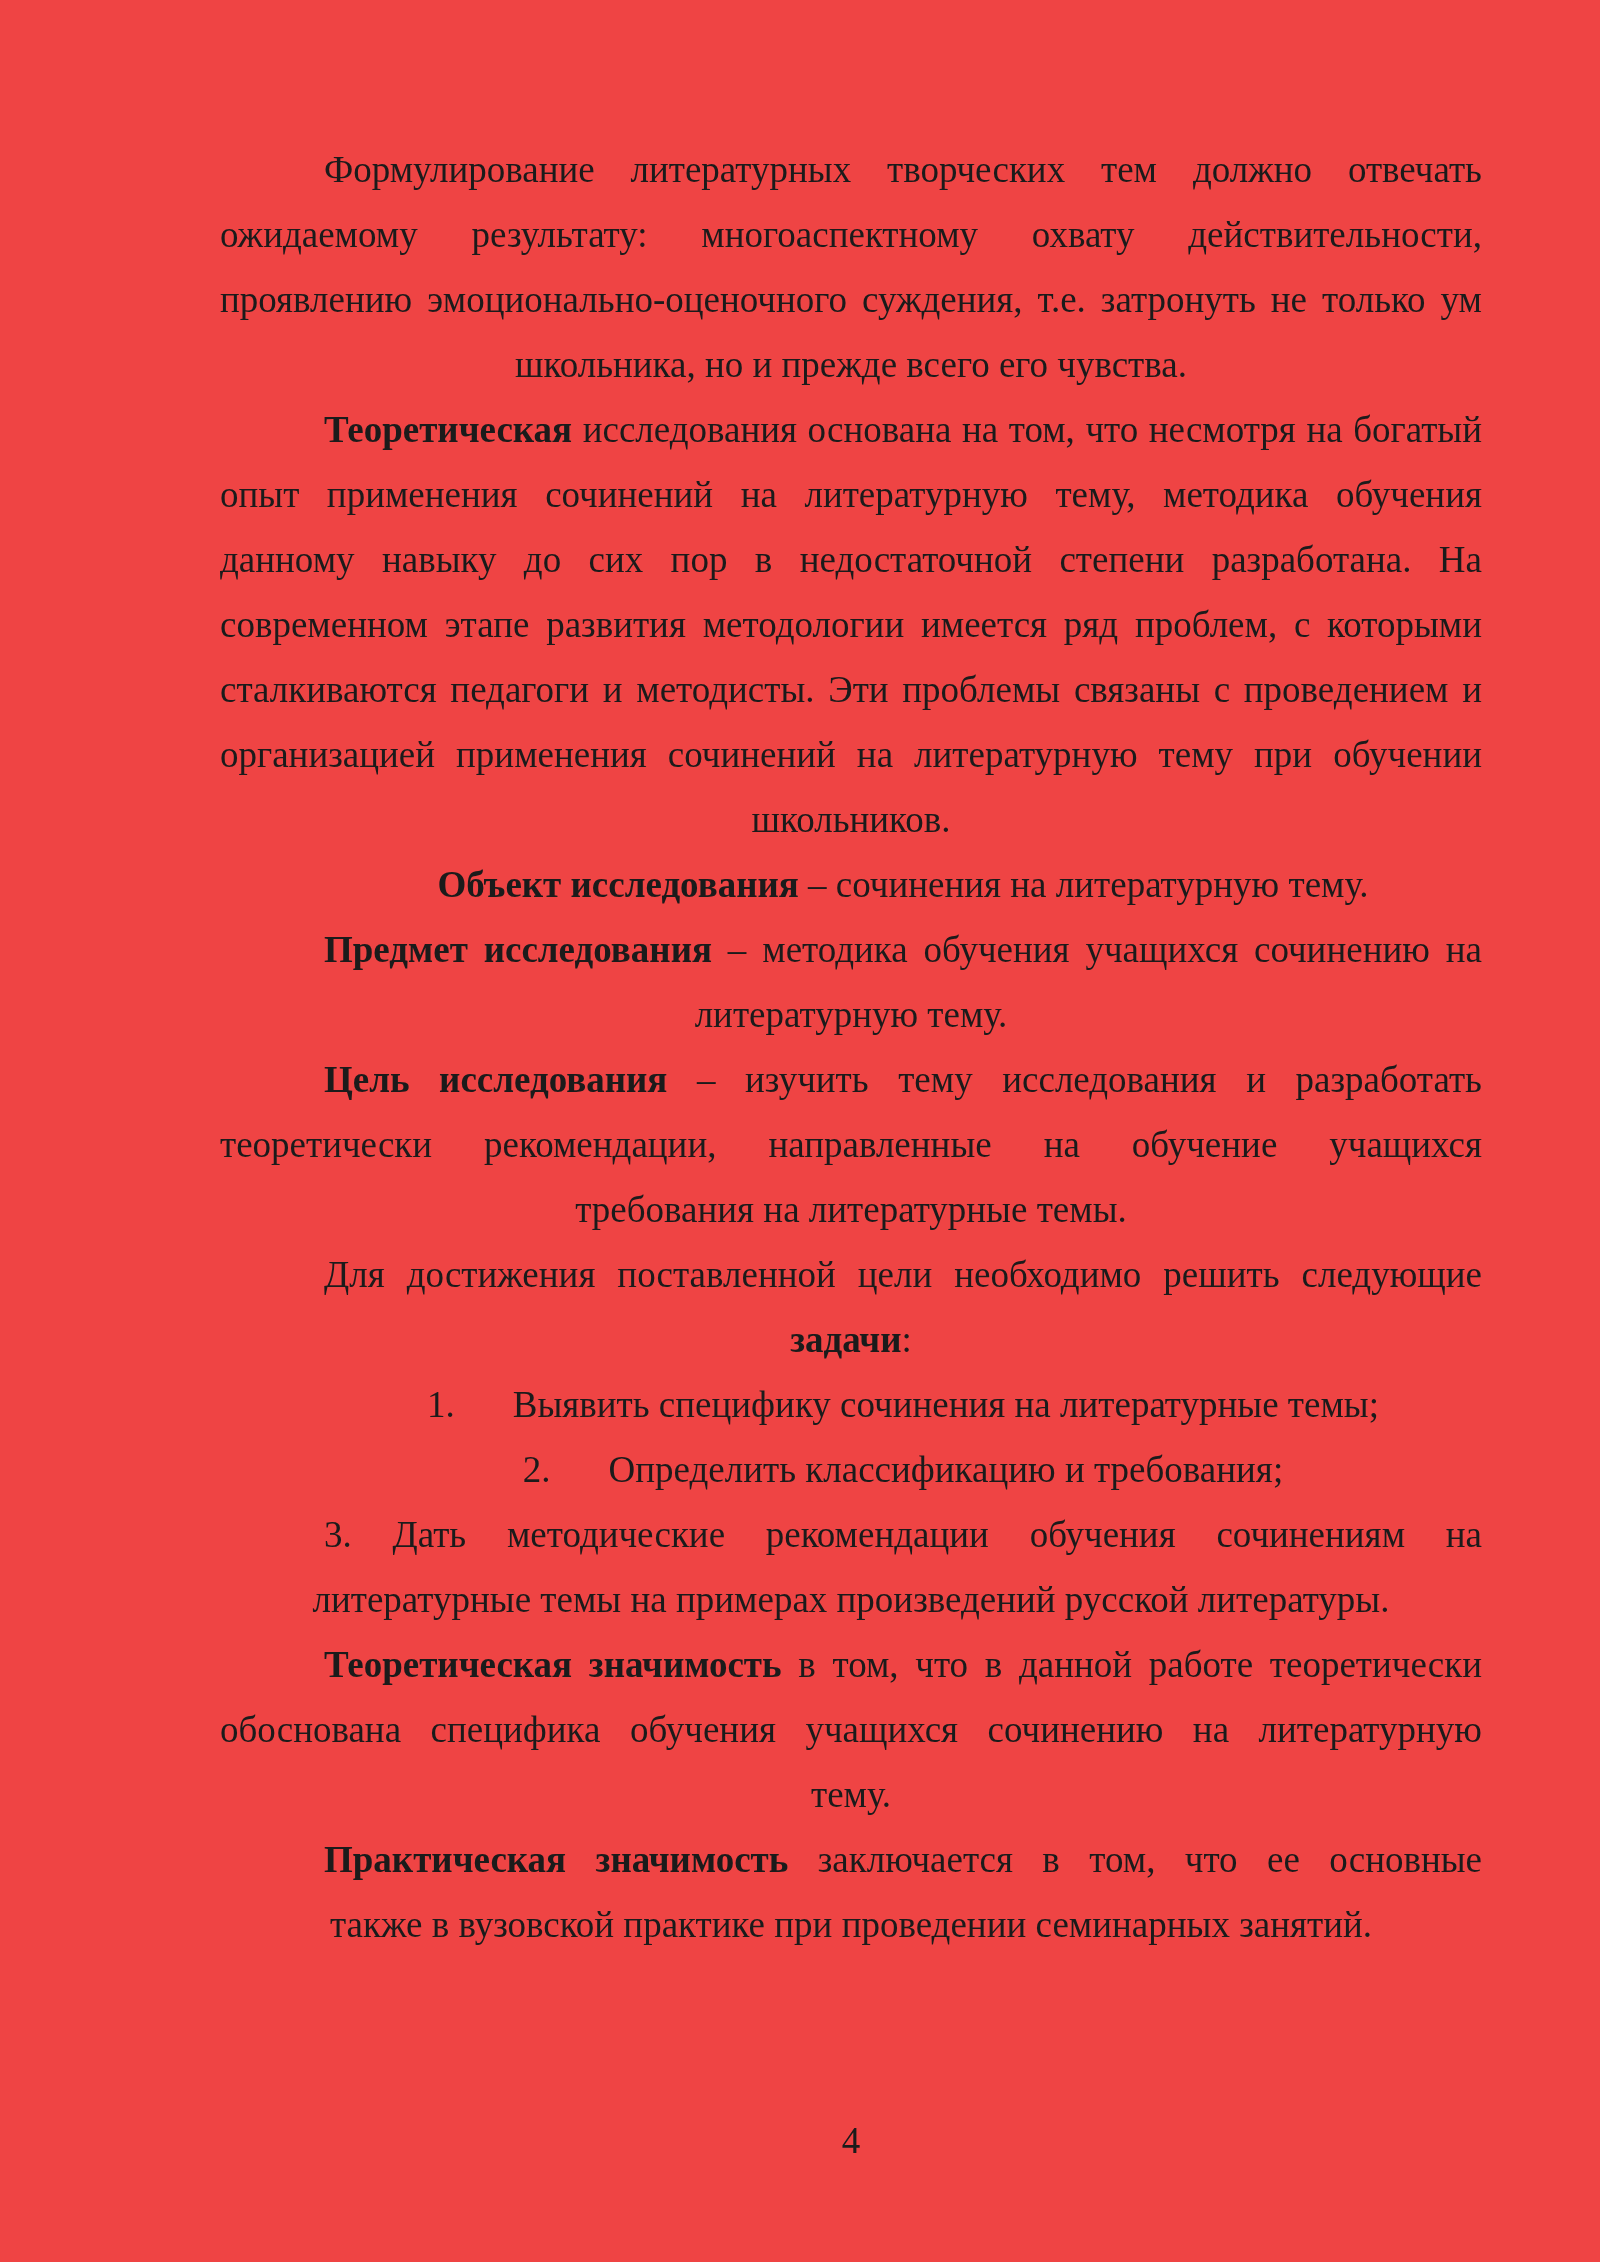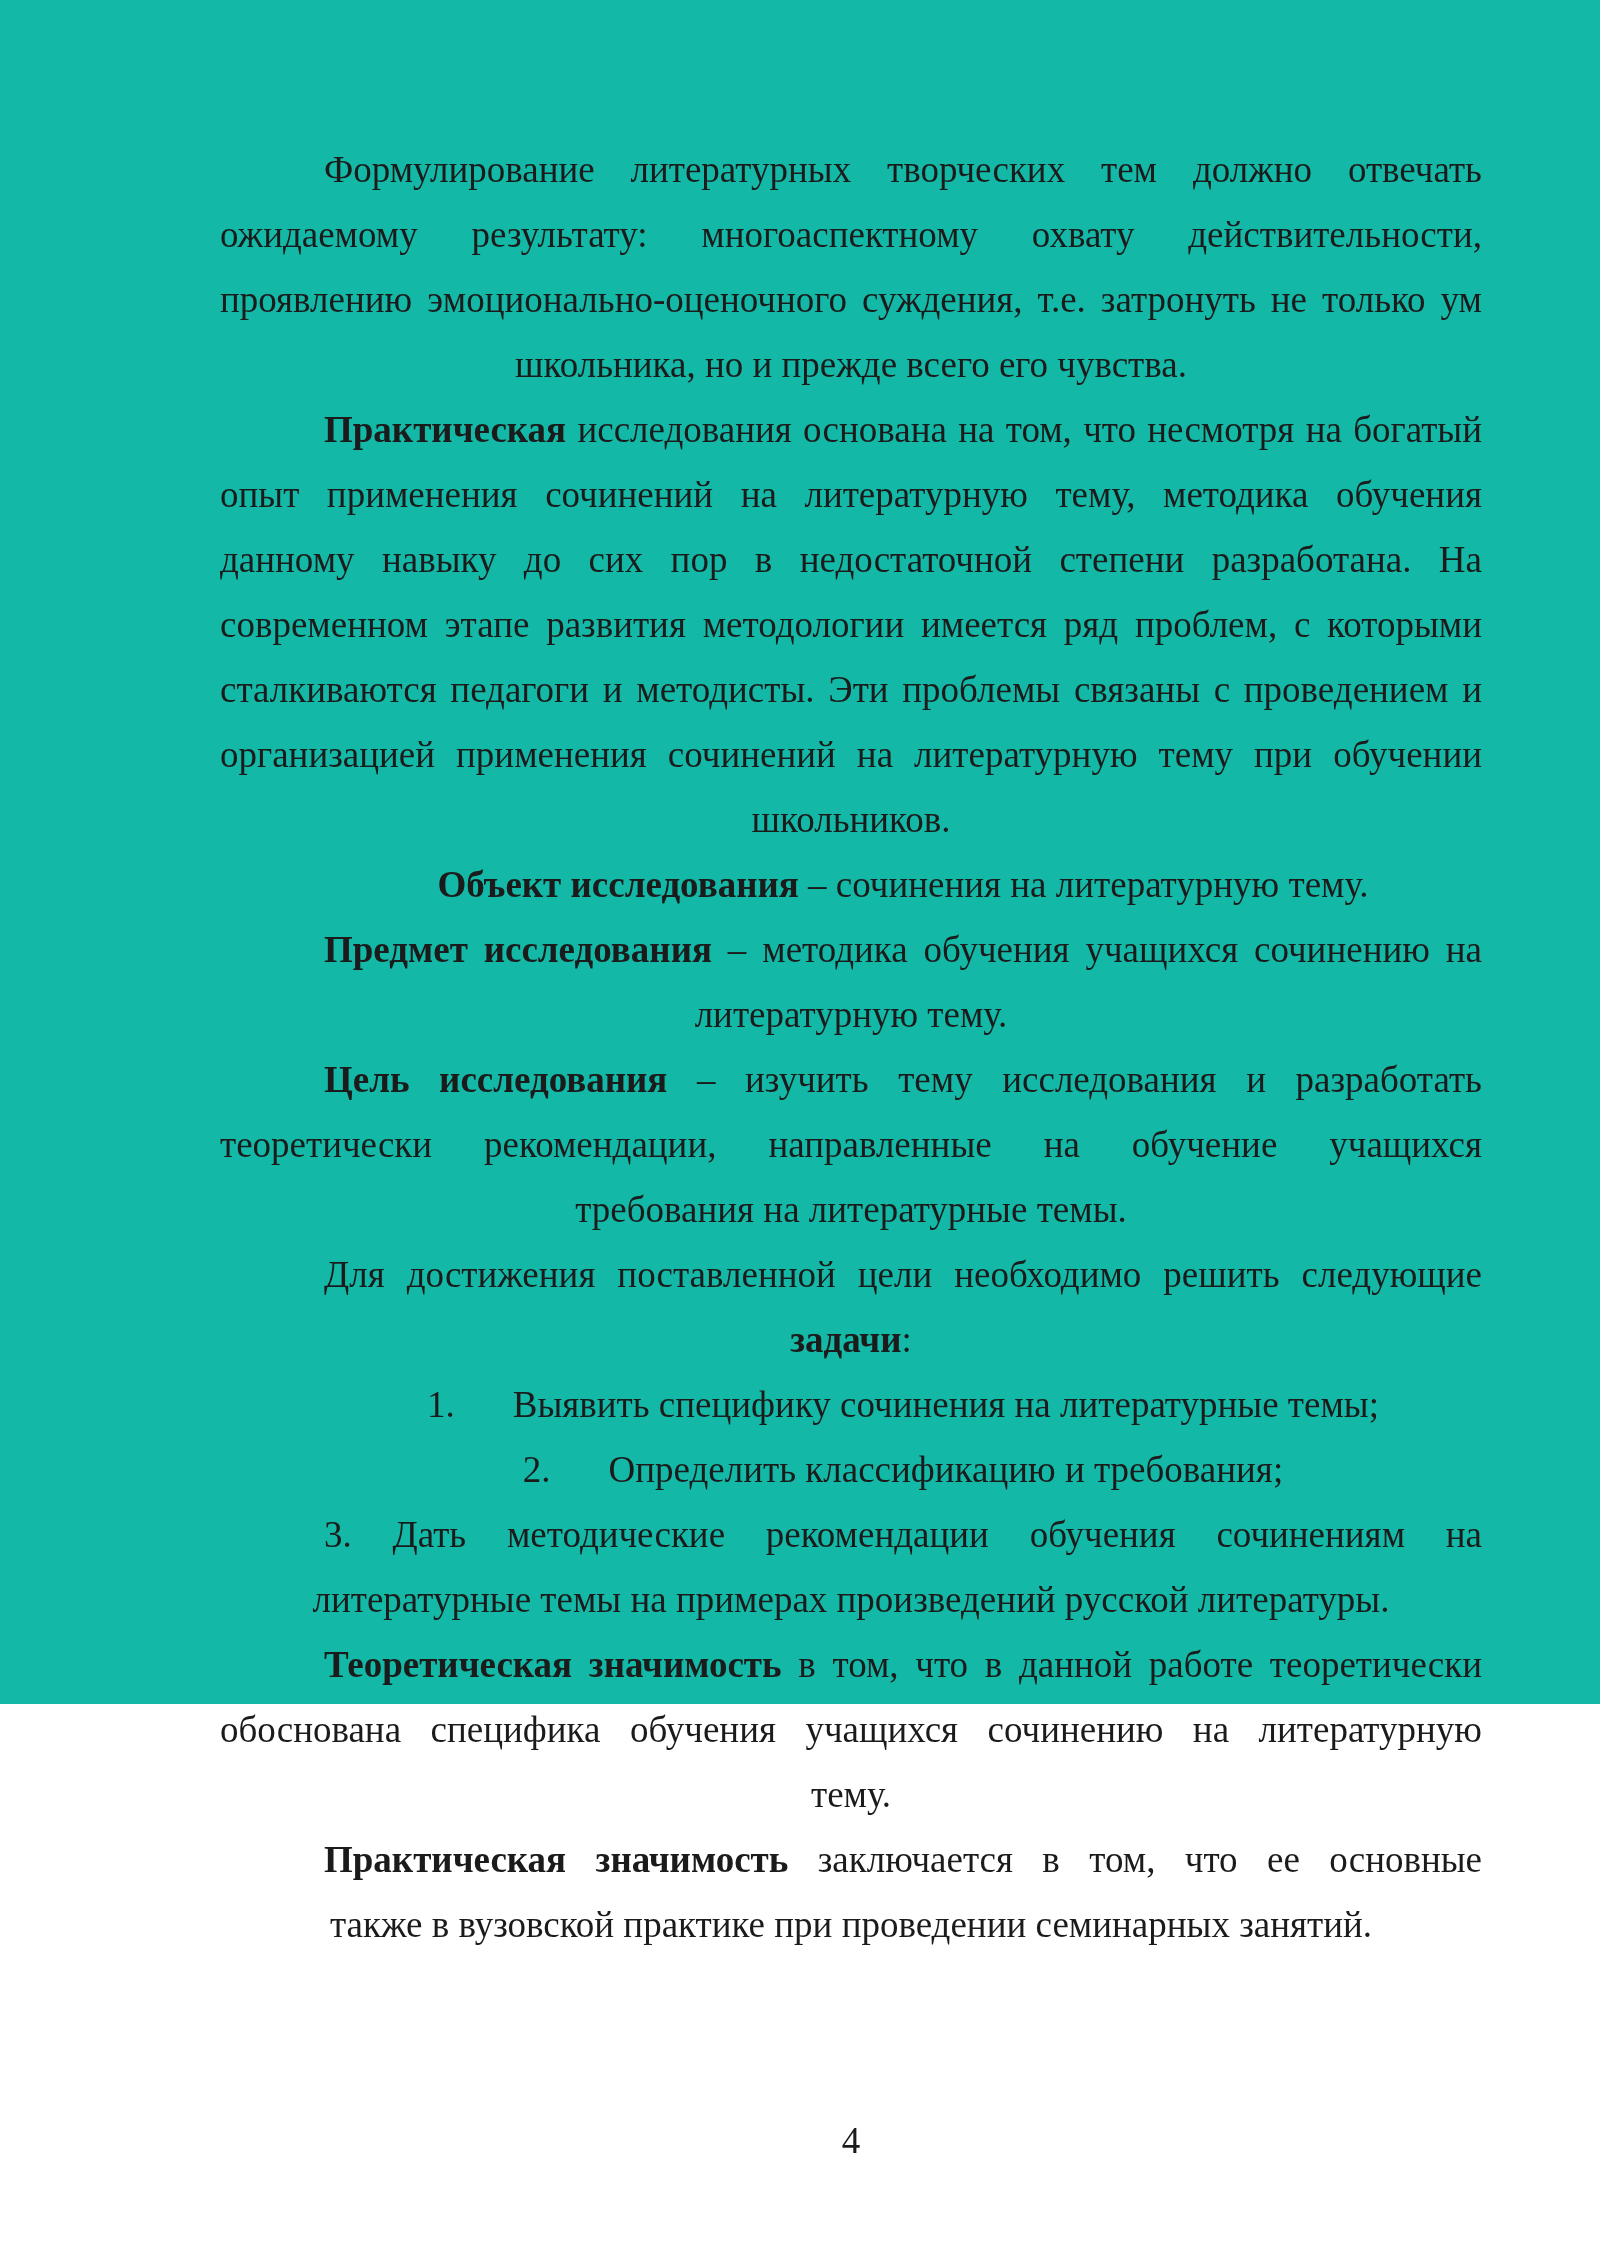--- a/index.html
+++ b/index.html
@@ -5,22 +5,22 @@
   html, body { margin: 0; padding: 0; }
   body {
     width: 1600px;
     height: 2262px;
     background: #ffffff;
     font-family: "Liberation Serif", "DejaVu Serif", serif;
   }
   .page {
     position: relative;
     width: 1600px;
-    height: 1704px;
-    background: #14b8a6;
+    height: 2262px;
+    background: #ef4444;
     color: #1b1b1b;
     font-size: 37px;
     line-height: 65px;
   }
   .text-body {
     position: absolute;
     left: 220px;
     top: 137px;
     width: 1262px;
   }
@@ -52,21 +52,21 @@
 
 <div class="page">
   <div class="text-body" id="doc-body">
       <div class="para">
         <div class="line just ind"><span>Формулирование литературных творческих тем должно отвечать</span></div>
         <div class="line just"><span>ожидаемому результату: многоаспектному охвату действительности,</span></div>
         <div class="line just"><span>проявлению эмоционально-оценочного суждения, т.е. затронуть не только ум</span></div>
         <div class="line"><span>школьника, но и прежде всего его чувства.</span></div>
       </div>
       <div class="para">
-        <div class="line just ind"><span class="b">Практическая</span><span> исследования основана на том, что несмотря на богатый</span></div>
+        <div class="line just ind"><span class="b">Теоретическая</span><span> исследования основана на том, что несмотря на богатый</span></div>
         <div class="line just"><span>опыт применения сочинений на литературную тему, методика обучения</span></div>
         <div class="line just"><span>данному навыку до сих пор в недостаточной степени разработана. На</span></div>
         <div class="line just"><span>современном этапе развития методологии имеется ряд проблем, с которыми</span></div>
         <div class="line just"><span>сталкиваются педагоги и методисты. Эти проблемы связаны с проведением и</span></div>
         <div class="line just"><span>организацией применения сочинений на литературную тему при обучении</span></div>
         <div class="line"><span>школьников.</span></div>
       </div>
       <div class="para">
         <div class="line ind"><span class="b">Объект исследования</span><span> – сочинения на литературную тему.</span></div>
       </div>

